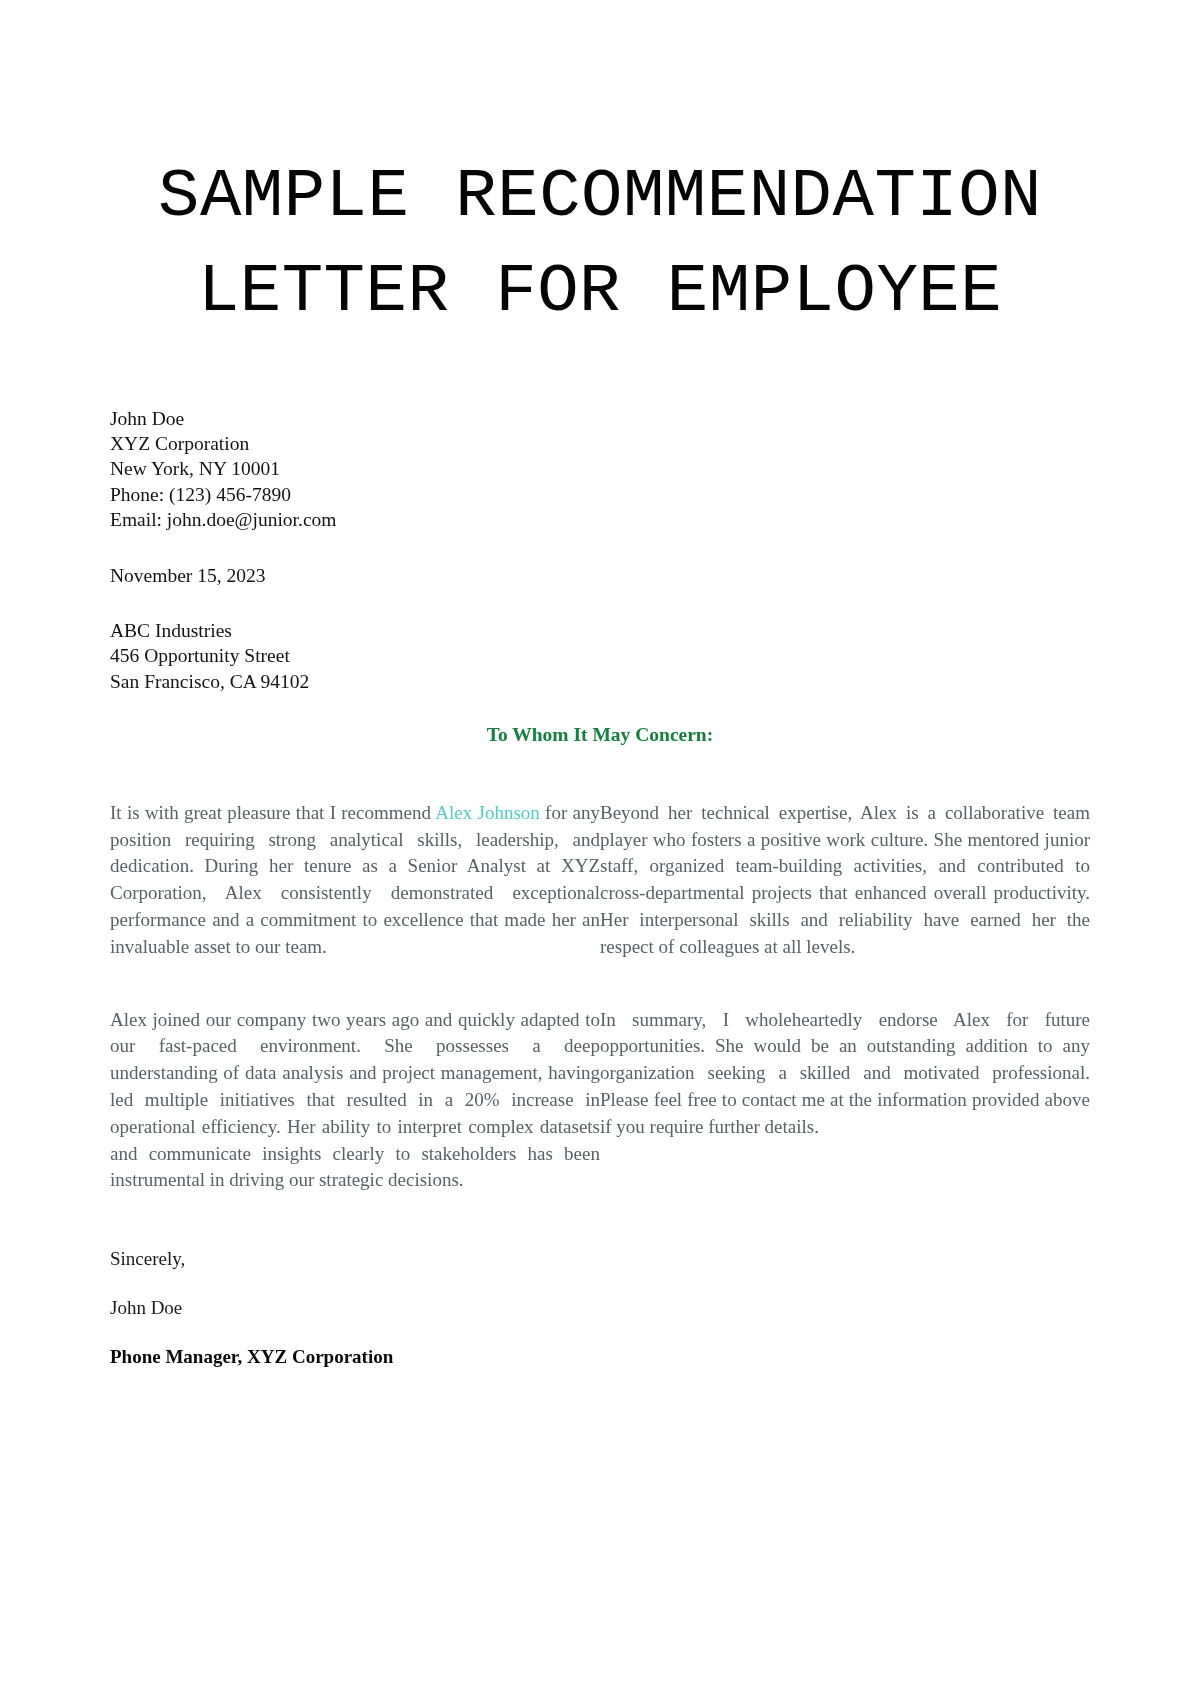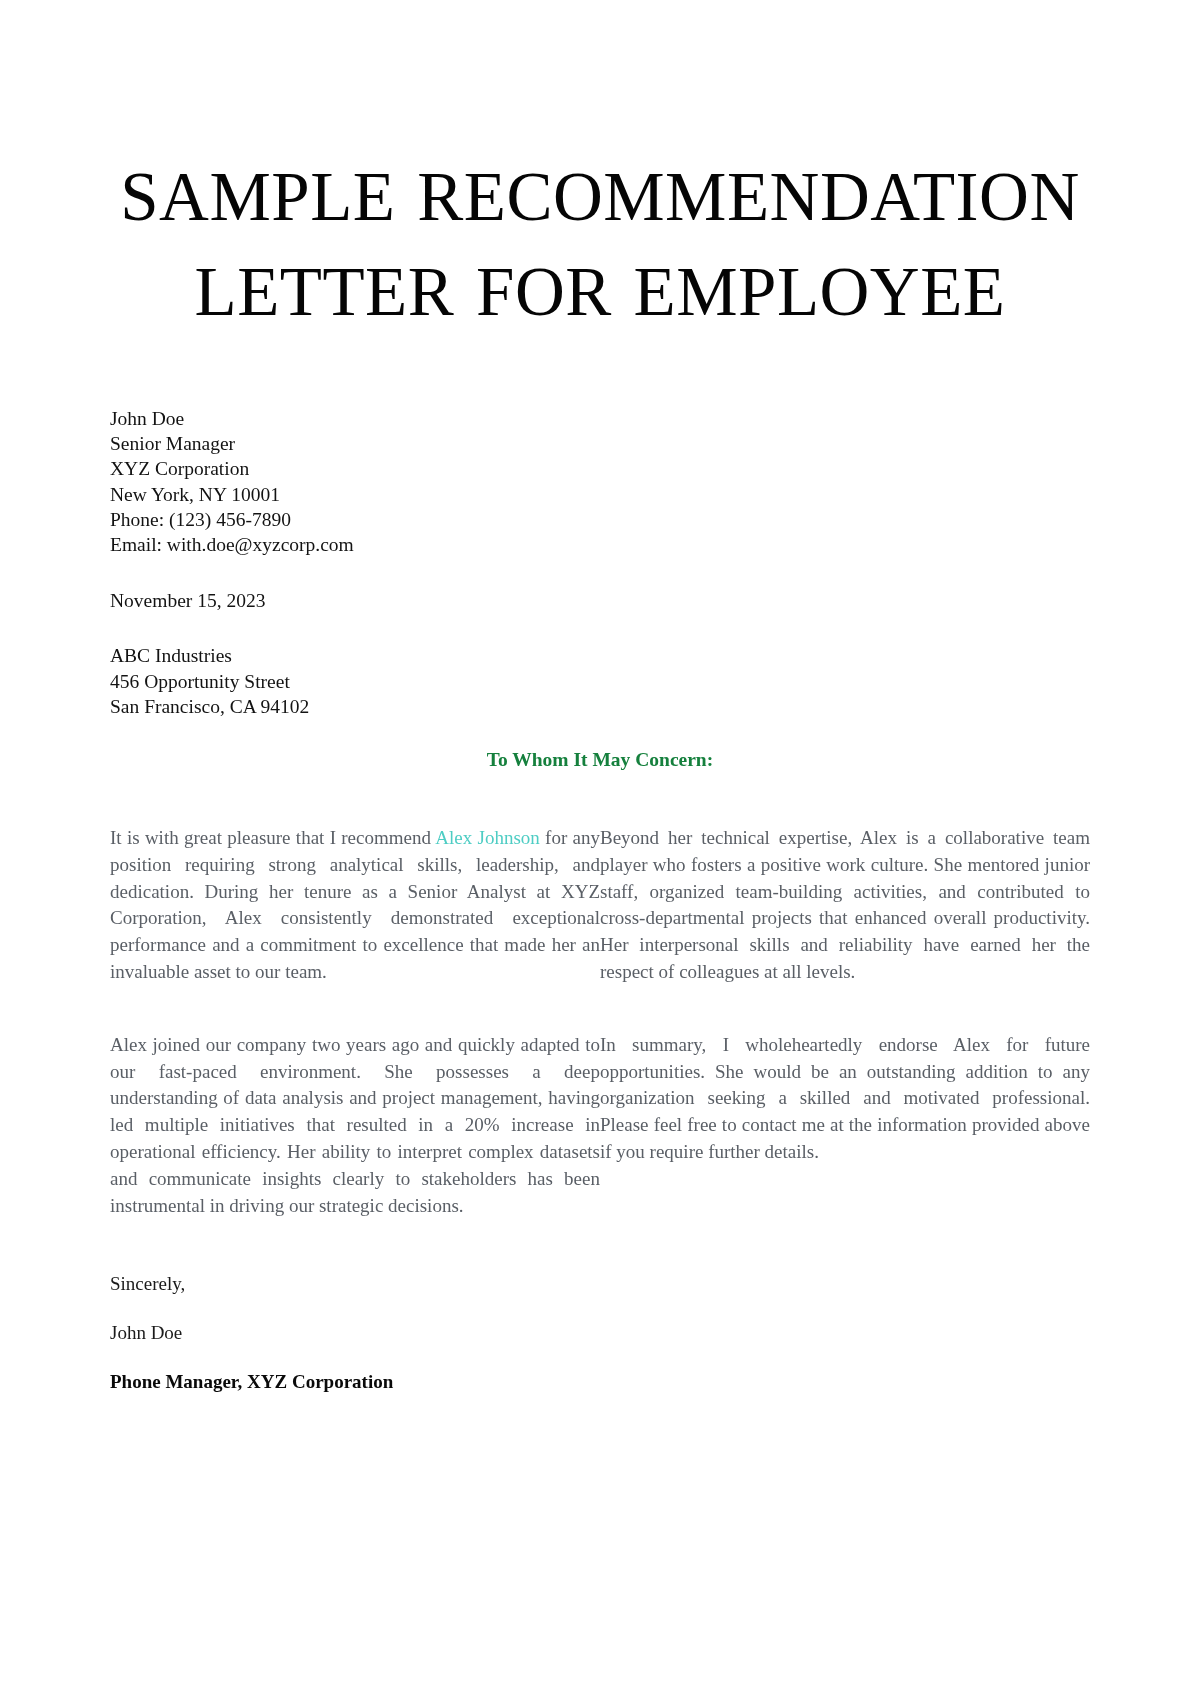--- a/index.html
+++ b/index.html
@@ -17,21 +17,21 @@
     font-family: "Liberation Serif", "DejaVu Serif", serif;
     box-sizing: border-box;
   }
 
   
   .title-block {
     padding: 150px 110px 0 110px;
     text-align: center;
   }
   .doc-title {
-    font-family: Liberation Serif, serif;
+    font-family: Liberation Mono, monospace;
     font-size: 69px;
     line-height: 95px;
     font-weight: 400;
     color: #050505;
     letter-spacing: 0.5px;
     margin: 0;
     word-spacing: 4px;
   }
 
   
@@ -108,25 +108,24 @@
 <div class="page">
 
   <div class="title-block">
     <h1 class="doc-title">SAMPLE RECOMMENDATION LETTER FOR EMPLOYEE</h1>
   </div>
 
   <div class="meta-wrap">
 
     <div>
       <div class="meta-line">John Doe</div>
-      <div class="meta-line">Senior Manager</div>
       <div class="meta-line">XYZ Corporation</div>
       <div class="meta-line">New York, NY 10001</div>
       <div class="meta-line">Phone: (123) 456-7890</div>
-      <div class="meta-line">Email: with.doe@xyzcorp.com</div>
+      <div class="meta-line">Email: john.doe@junior.com</div>
     </div>
 
     <div class="block-gap-lg"></div>
 
     <div class="meta-line">November 15, 2023</div>
 
     <div class="block-gap-md"></div>
 
     <div>
       <div class="meta-line">ABC Industries</div>

